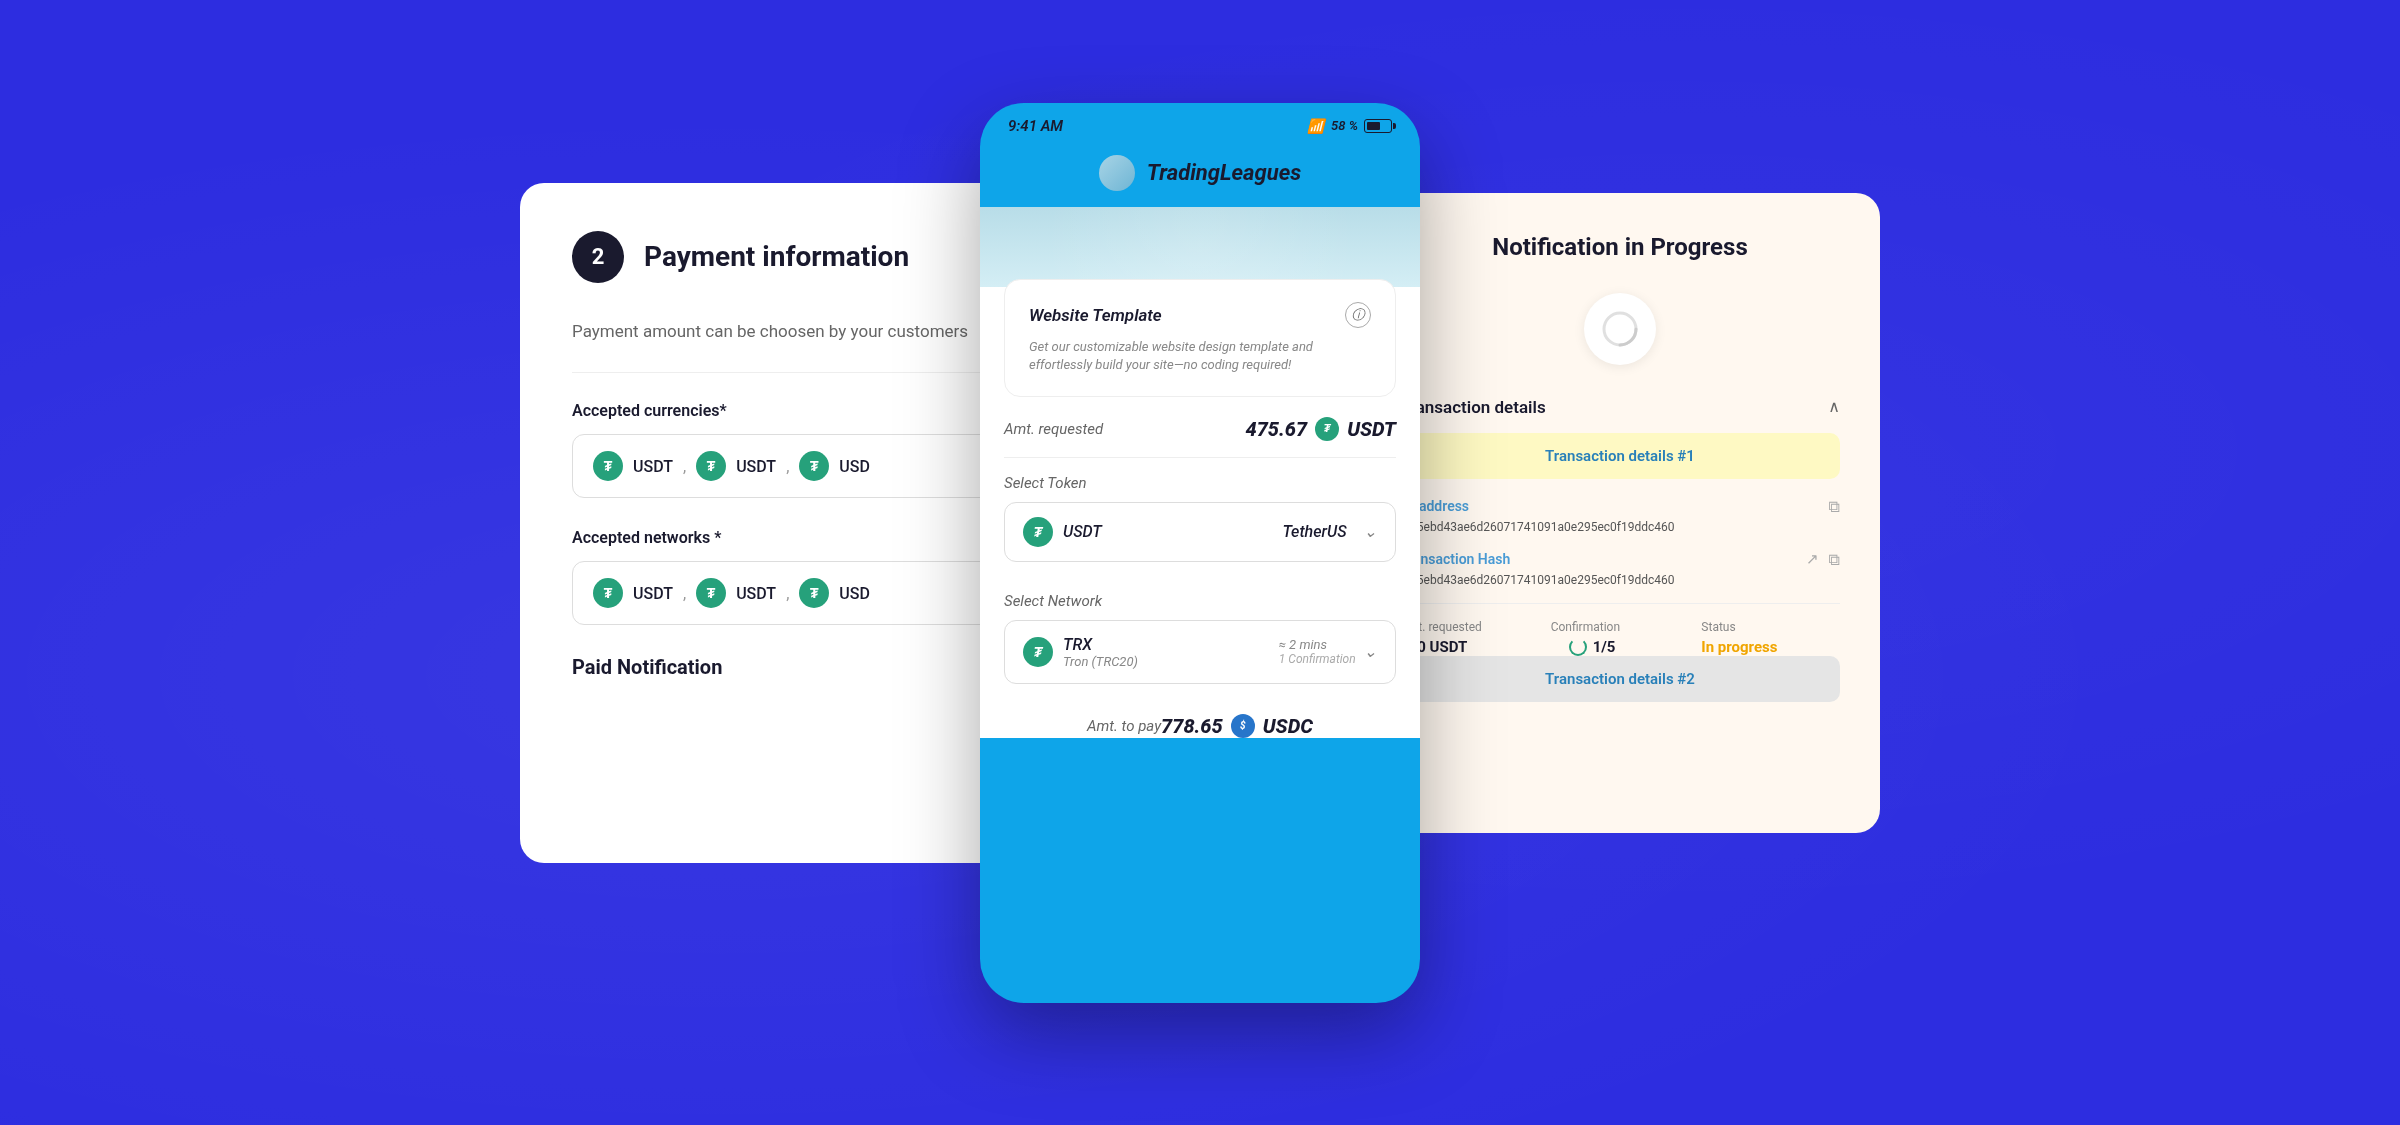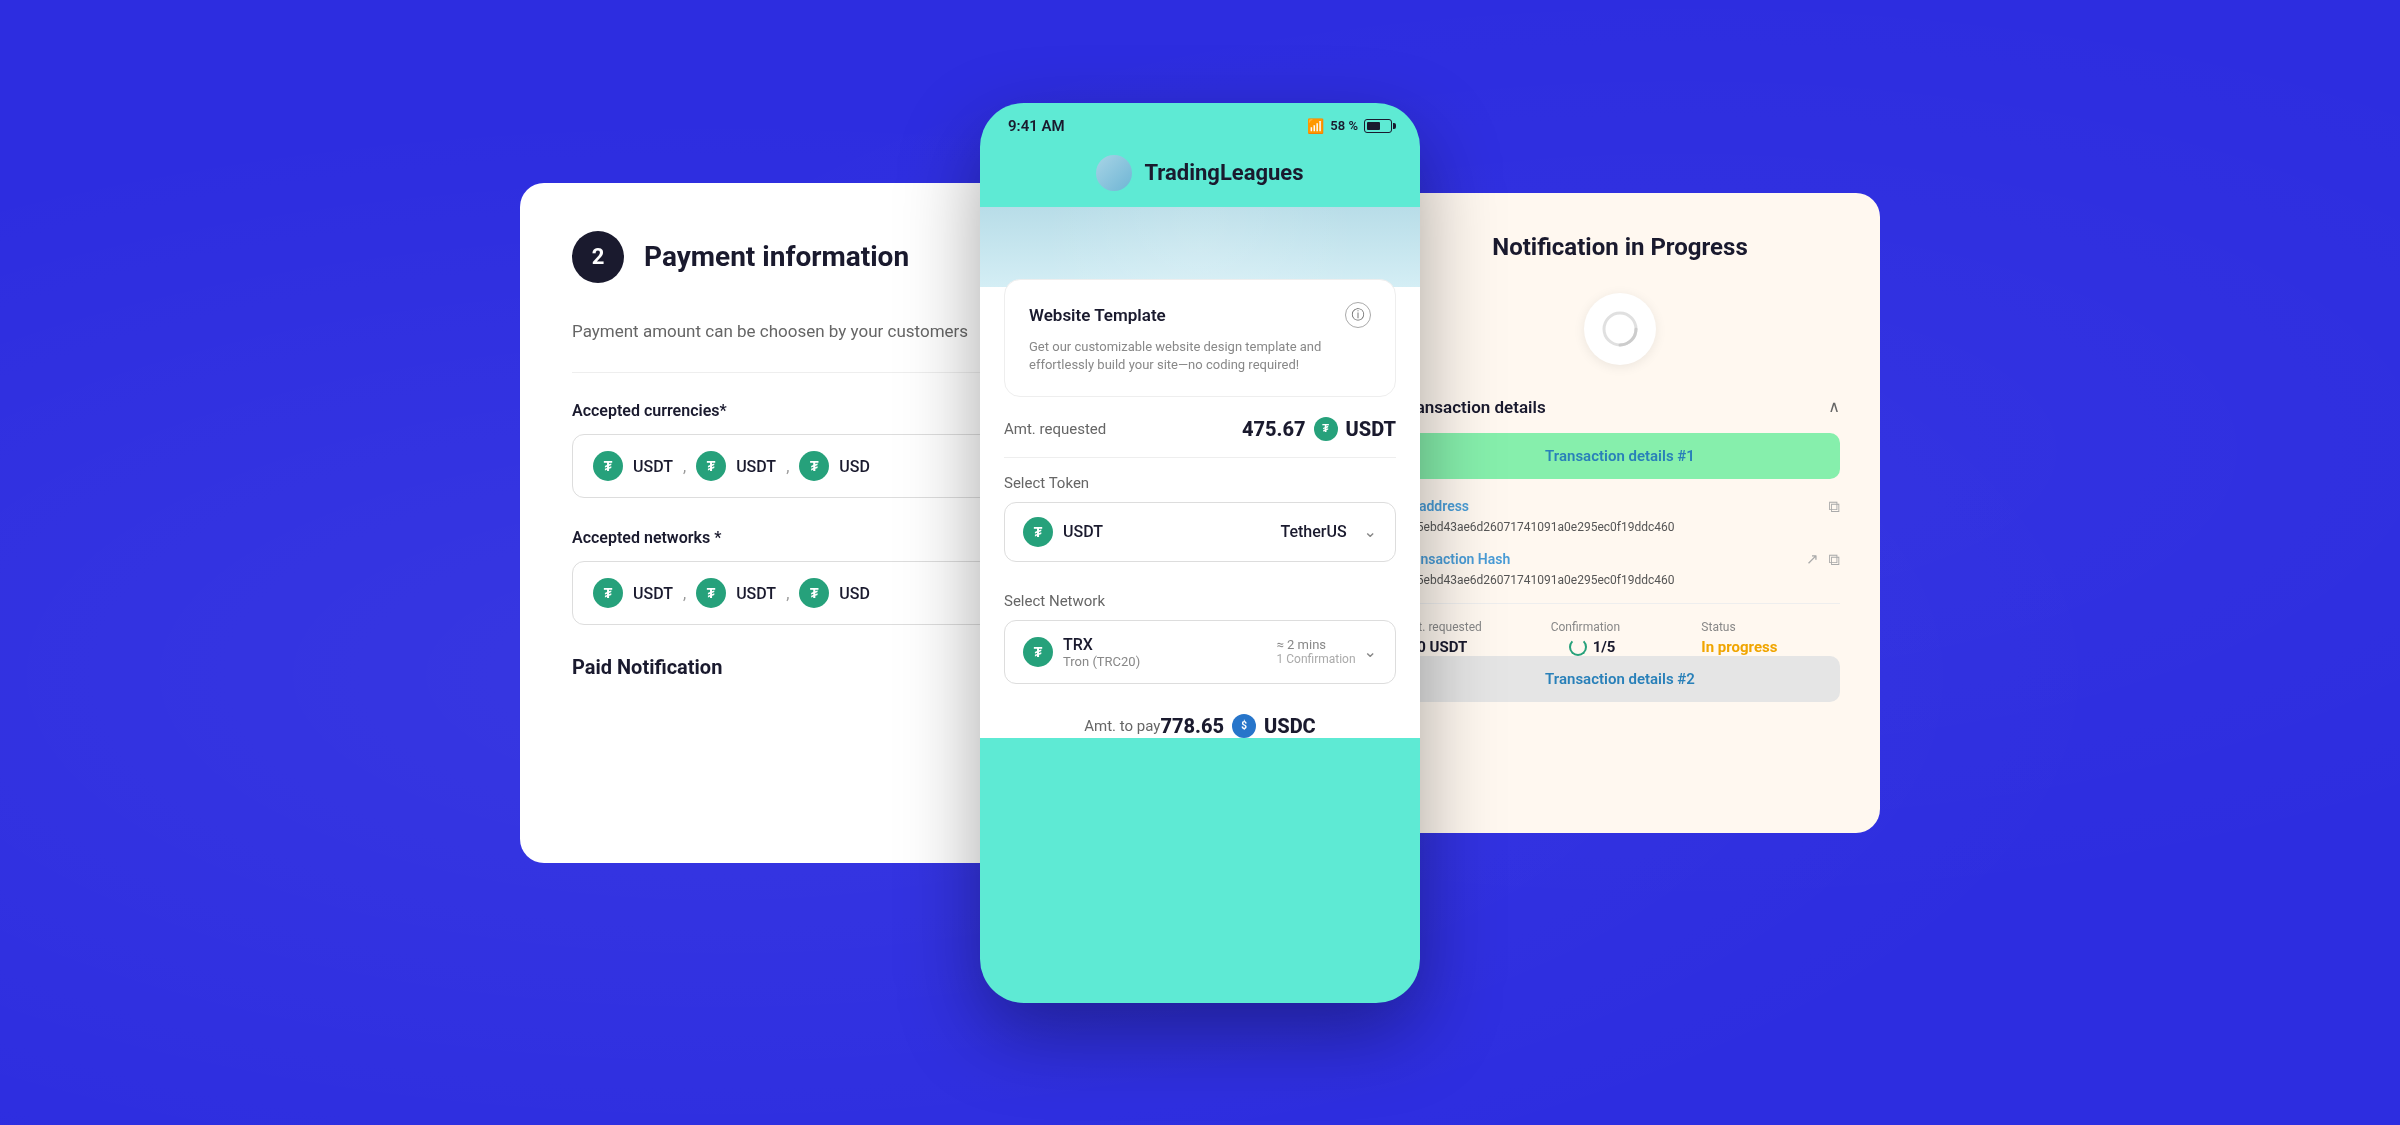--- a/index.html
+++ b/index.html
@@ -139,25 +139,26 @@
     }
 
     
     .phone-card {
       position: absolute;
       left: 50%;
       transform: translateX(-50%);
       top: -30px;
       width: 440px;
       height: 900px;
-      background: #5eead4;
+      background: #0ea5e9;
       border-radius: 44px;
       z-index: 3;
       overflow: hidden;
       box-shadow: 0 30px 80px rgba(0,0,0,0.35);
+      font-style: italic;
     }
 
     .phone-status-bar {
       display: flex;
       align-items: center;
       justify-content: space-between;
       padding: 14px 28px 0;
       font-size: 15px;
       font-weight: 600;
       color: #1a1a2e;
@@ -451,21 +452,21 @@
 
     .transaction-details-title {
       font-size: 17px;
       font-weight: 600;
       color: #1a1a2e;
     }
 
     .collapse-icon { font-size: 16px; color: #666; cursor: pointer; }
 
     .detail-tab {
-      background: #86efac;
+      background: #fef9c3;
       border-radius: 10px;
       padding: 14px 20px;
       text-align: center;
       font-size: 15px;
       font-weight: 600;
       color: #2980b9;
       margin-bottom: 18px;
     }
 
     .detail-row {

